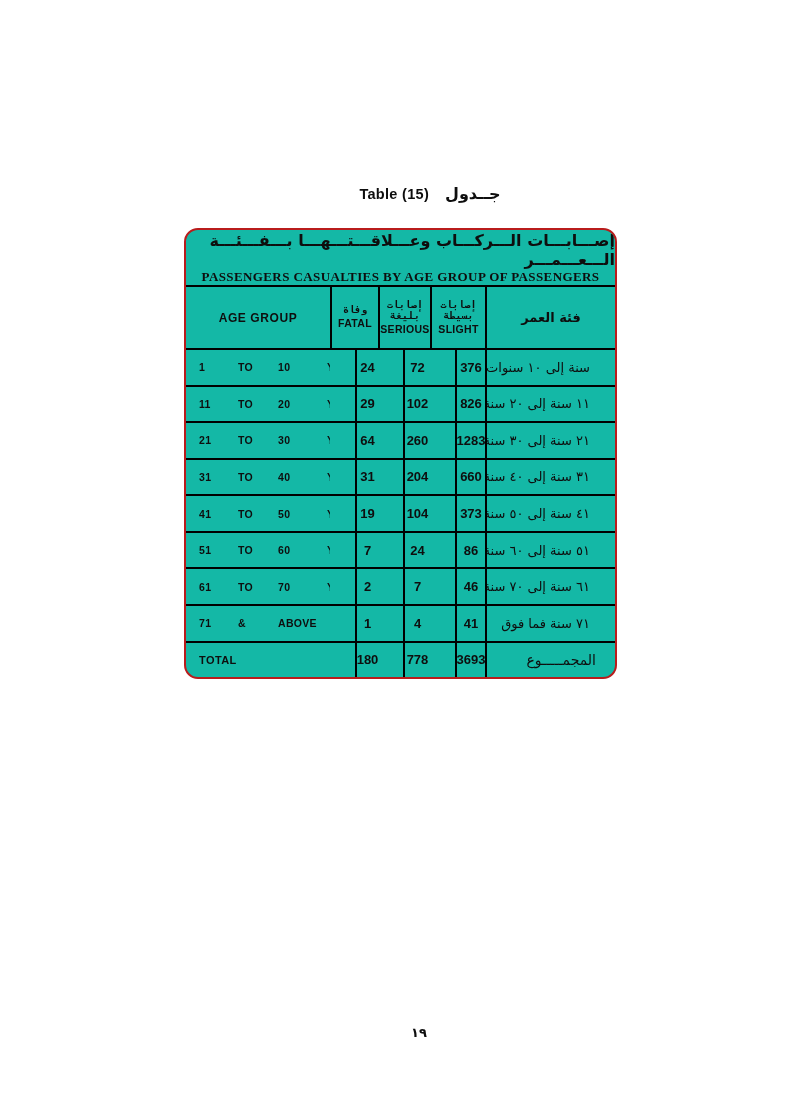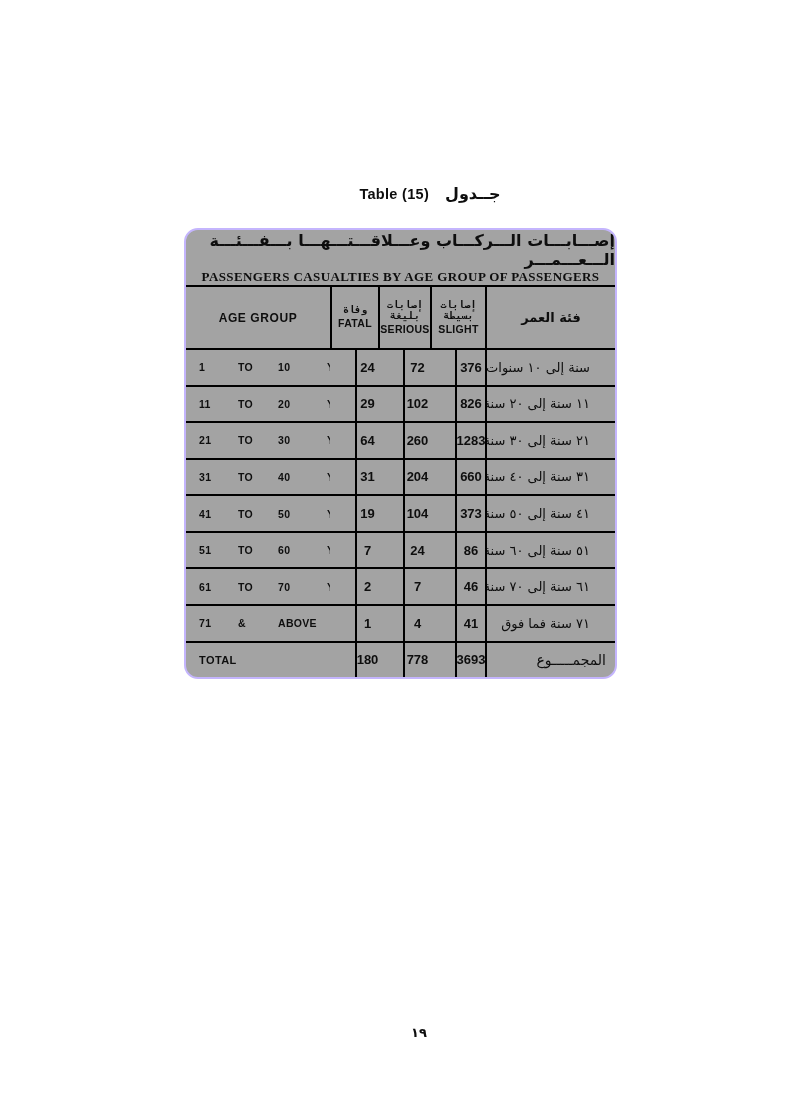--- a/index.html
+++ b/index.html
@@ -40,26 +40,26 @@
   }
 
   
   .casualty-table {
     position: absolute;
     left: 184px;
     top: 228px;
     width: 433px;
     height: 451px;
     box-sizing: border-box;
-    border: 2px solid #c4b5fd;
+    border: 2px solid #b91c1c;
     border-radius: 14px;
     overflow: hidden;
     display: flex;
     flex-direction: column;
-    background: #a3a3a3;
+    background: #14b8a6;
   }
 
   .title-block {
     flex: 0 0 53px;
     border-bottom: 2px solid #000;
     display: flex;
     flex-direction: column;
     align-items: center;
     justify-content: center;
     gap: 1px;
@@ -172,21 +172,21 @@
   .c-total-label {
     display: flex;
     align-items: center;
     padding-left: 13px;
     font-size: 11px;
     font-weight: bold;
     letter-spacing: 0.4px;
   }
   .c-ar-total {
     font-size: 14px;
-    padding-right: 9px;
+    padding-right: 19px;
   }
 
   
   .page-number {
     position: absolute;
     top: 1025px;
     left: 384px;
     width: 70px;
     text-align: center;
     font-family: "DejaVu Sans", sans-serif;

